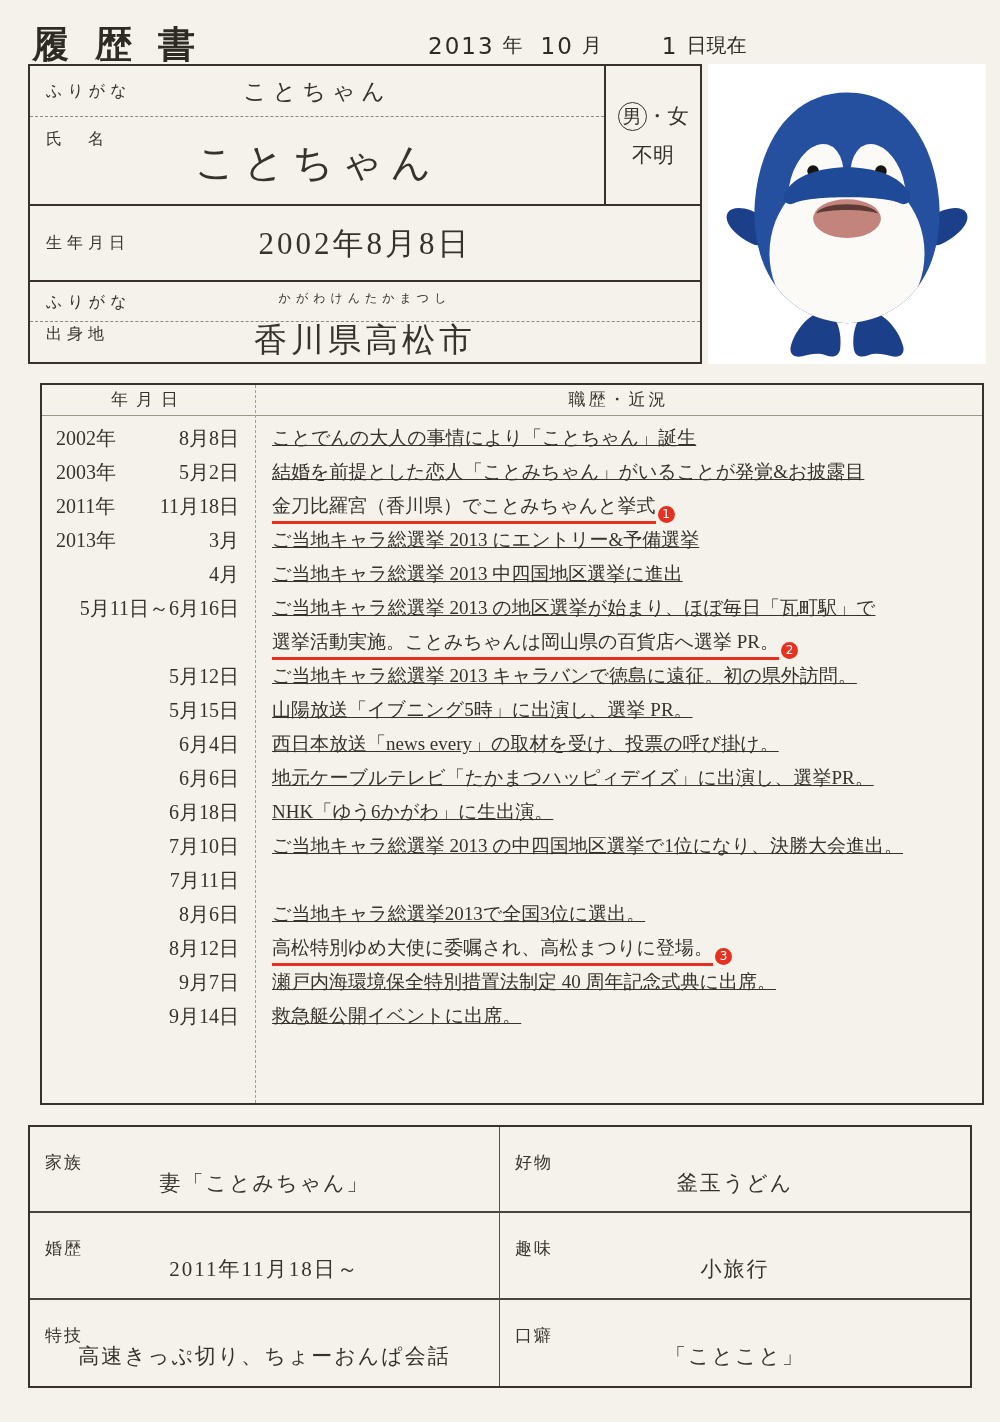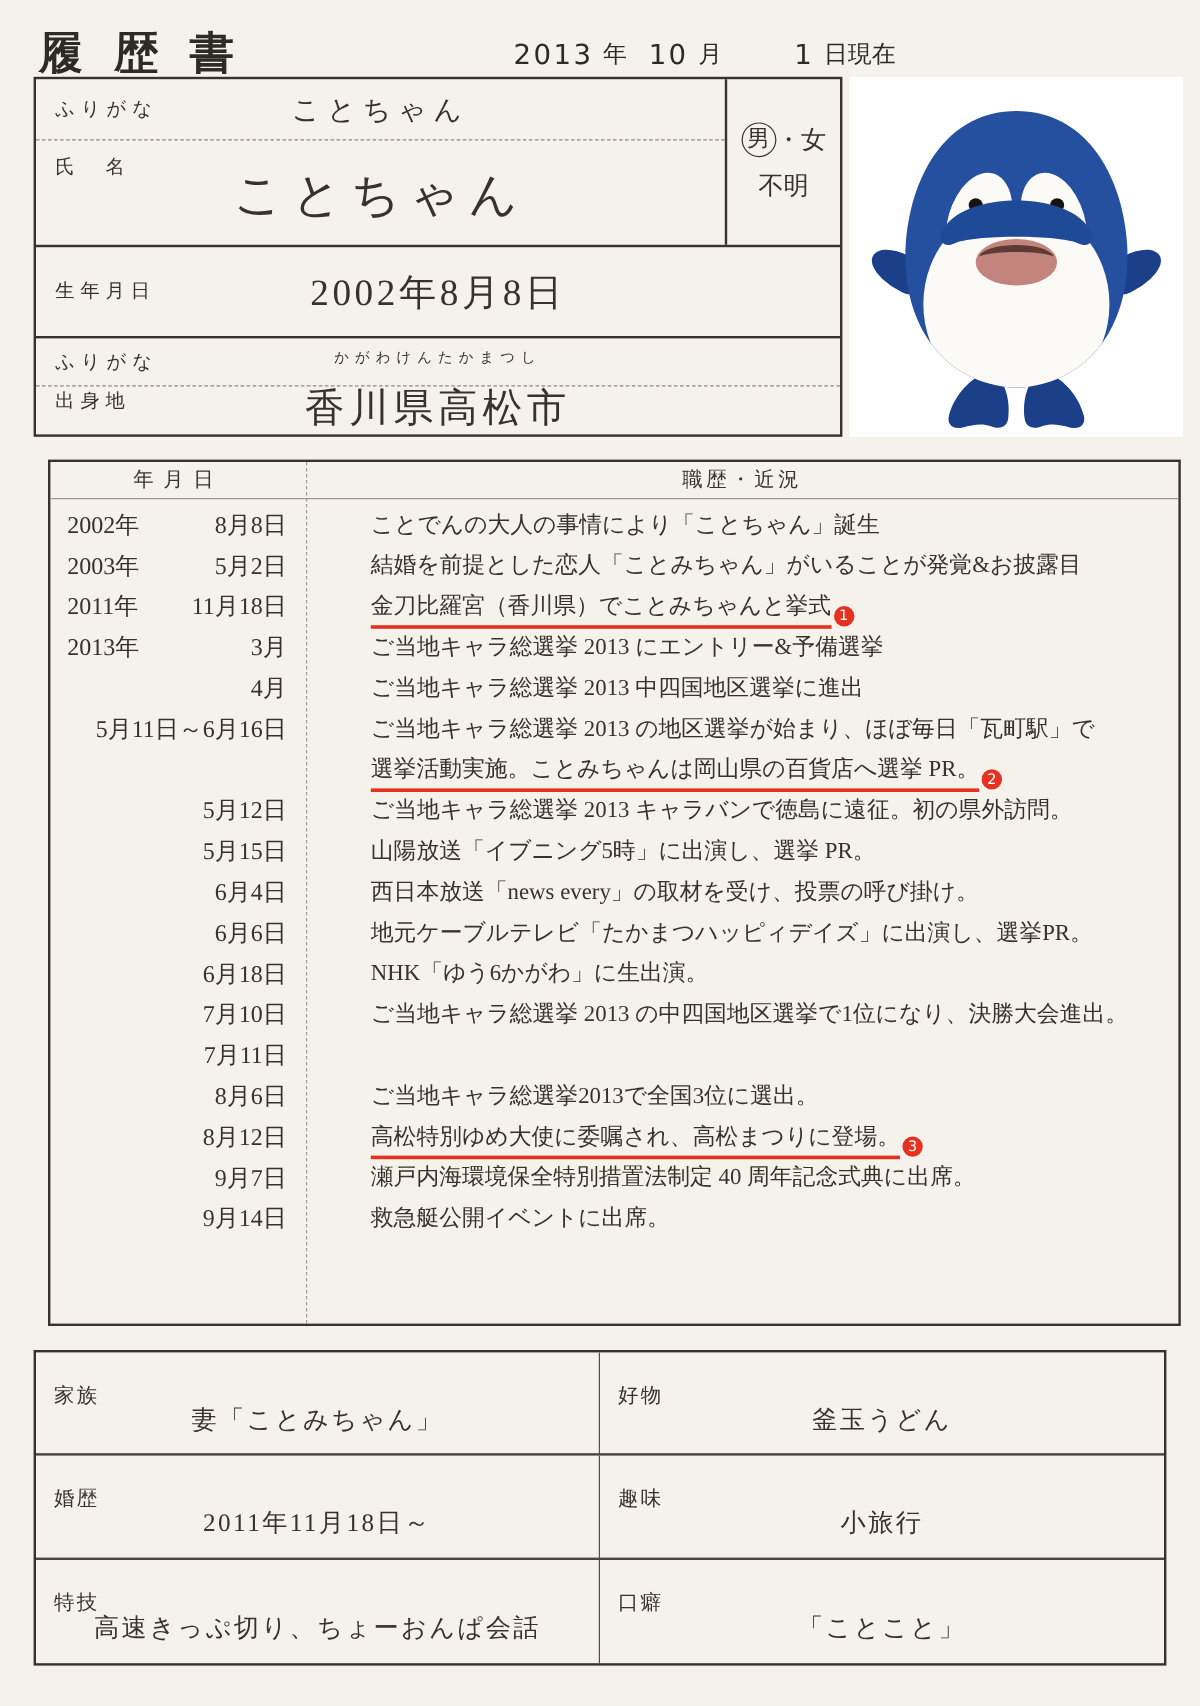--- a/index.html
+++ b/index.html
@@ -60,29 +60,29 @@
   .career{
     position:absolute;left:28px;top:383px;width:944px;height:722px;
     border:2px solid #38322a;box-sizing:border-box;margin-left:12px;
   }
   .career-inner{position:relative;height:100%;}
   .c-divider{position:absolute;left:213px;top:0;bottom:0;border-left:1px dashed #a59f92;}
   .c-header{display:flex;height:31px;border-bottom:1px solid #9c968a;box-sizing:border-box;}
   .c-h-date{width:213px;text-align:center;line-height:30px;font-size:17px;letter-spacing:8px;}
   .c-h-desc{flex:1;text-align:center;line-height:30px;font-size:17px;letter-spacing:3px;}
   .c-rows{padding-top:5px;}
-  .crow{display:flex;gap:37px;}
+  .crow{display:flex;}
   .cdate{
     width:213px;box-sizing:border-box;padding:0 16px 0 14px;
     display:flex;justify-content:space-between;font-size:20px;
   }
   .cyear,.cday{height:34px;line-height:34px;white-space:nowrap;}
   .cday{margin-left:auto;}
   .cdesc{flex:1;padding-left:17px;}
-  .cline{height:34px;line-height:34px;white-space:nowrap;font-size:19px;}
+  .cline{height:34px;line-height:34px;white-space:nowrap;font-size:19px;text-decoration:underline;}
   .u{
     display:inline-block;line-height:26px;height:26px;
     border-bottom:3px solid #e63120;padding-bottom:2px;
   }
   .badge{
     display:inline-block;width:17px;height:17px;border-radius:50%;
     background:#e63120;color:#ffffff;font-size:12px;line-height:17px;text-align:center;
     font-family:"DejaVu Sans","Liberation Sans",sans-serif;
     vertical-align:-6px;margin-left:2px;
   }

